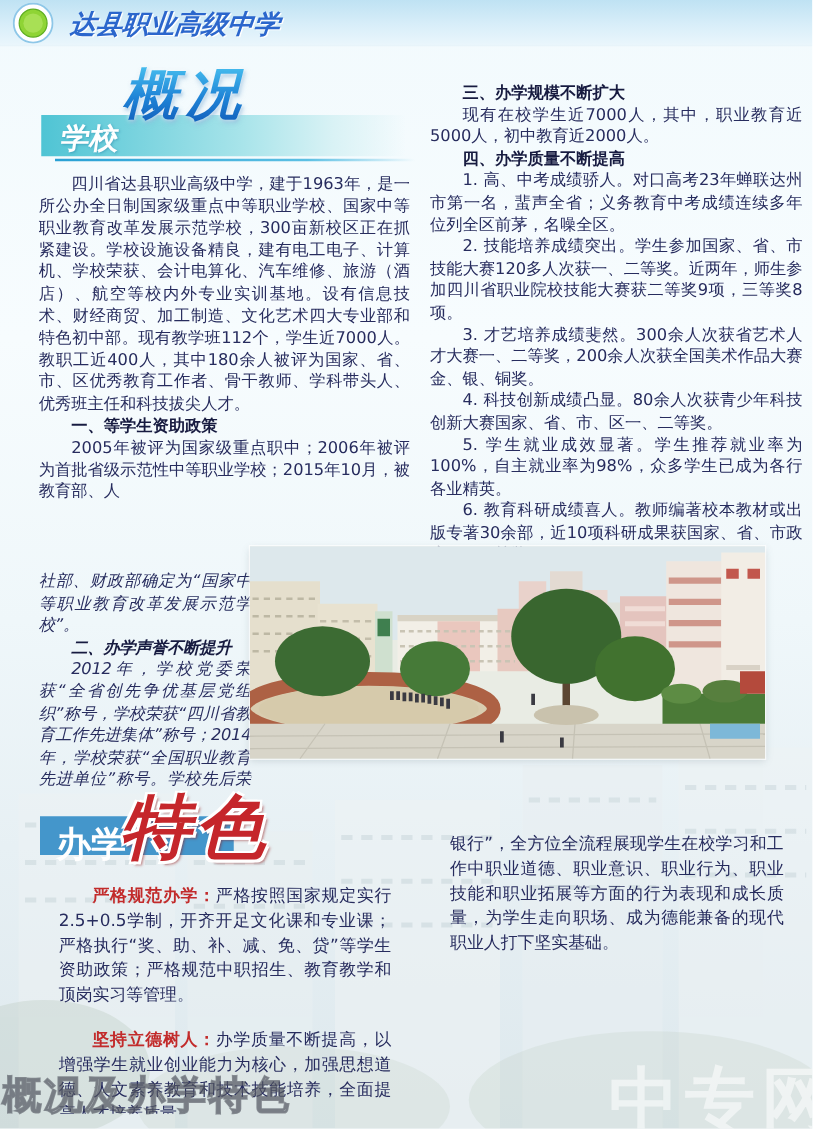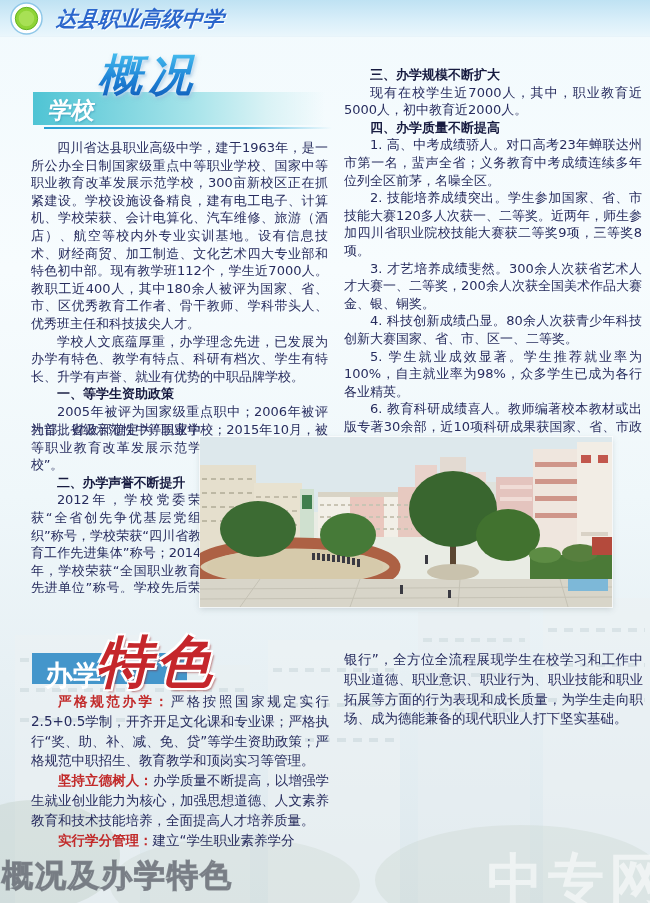--- a/index.html
+++ b/index.html
@@ -26,34 +26,34 @@
             filter:drop-shadow(0 0 2px rgba(255,255,255,.95)) drop-shadow(1px 2px 1px rgba(120,170,210,.6));
             white-space:nowrap;}
   .ov-line{position:absolute;left:44px;top:127px;width:288px;height:2px;
            background:linear-gradient(90deg,#29a0d4 0%,#5cc0e4 70%,rgba(130,200,230,0) 100%);}
   
   .tcol{position:absolute;color:#272c5e;font-size:13px;line-height:17.6px;text-align:justify;overflow:hidden;}
   .tcol p{margin:0;}
   .indent{text-indent:2em;}
   .hd{font-weight:bold;color:#171b40;}
   .col-a{left:31px;top:139px;width:297px;height:298px;}
-  .col-a2{left:31px;top:421px;width:170px;height:172px;letter-spacing:-0.2px;}
+  .col-a2{left:31px;top:457px;width:170px;height:172px;letter-spacing:-0.2px;font-style:italic;}
   .col-b{left:344px;top:66px;width:298px;height:372px;}
   
   .photo{position:absolute;left:200px;top:437px;width:412px;height:170px;
          box-shadow:0 0 0 1px rgba(255,255,255,.7),0 2px 6px rgba(90,110,120,.25);}
   
   .ft-bar{position:absolute;left:32px;top:653px;width:155px;height:31px;background:#4496cb;}
   .ft-prefix{position:absolute;left:45px;top:657px;font-size:28px;font-weight:bold;color:#ffffff;}
   .ft-title{position:absolute;left:96px;top:625px;font-size:56px;font-weight:bold;font-style:italic;
             letter-spacing:4px;color:#c5262b;white-space:nowrap;
             text-shadow:2px 2px 0 #fff,-2px -2px 0 #fff,2px -2px 0 #fff,-2px 2px 0 #fff,
                         3px 3px 2px rgba(150,30,30,.5);}
   .fcol{position:absolute;color:#272c5e;font-size:13.5px;line-height:19.8px;text-align:justify;overflow:hidden;}
-  .fcol p{margin:0;text-indent:2em;}
+  .fcol p{margin:16px;text-indent:2em;}
   .fcol p.noind{text-indent:0;}
   .lead{color:#c22b2b;font-weight:bold;}
   .col-c{left:31px;top:692px;width:298px;height:199px;}
   .col-d{left:344px;top:650px;width:299px;height:253px;}
   
   .wm-left{position:absolute;left:2px;top:855px;font-size:31px;font-weight:bold;letter-spacing:2px;
            color:rgba(125,130,140,.38);-webkit-text-stroke:1.2px rgba(70,72,84,.55);white-space:nowrap;}
   .wm-right{position:absolute;left:487px;top:843px;font-size:56px;font-weight:bold;letter-spacing:5px;
             color:rgba(255,255,255,.55);white-space:nowrap;}
   .ghost{position:absolute;left:0;top:540px;width:650px;height:363px;}
@@ -101,21 +101,20 @@
     <div class="school-name">达县职业高级中学</div>
   </div>
 
   <div class="ov-bar"></div>
   <div class="ov-line"></div>
   <div class="ov-prefix">学校</div>
   <div class="ov-title">概况</div>
 
   <div class="tcol col-a">
     <p class="indent">四川省达县职业高级中学，建于1963年，是一所公办全日制国家级重点中等职业学校、国家中等职业教育改革发展示范学校，300亩新校区正在抓紧建设。学校设施设备精良，建有电工电子、计算机、学校荣获、会计电算化、汽车维修、旅游（酒店）、航空等校内外专业实训基地。设有信息技术、财经商贸、加工制造、文化艺术四大专业部和特色初中部。现有教学班112个，学生近7000人。教职工近400人，其中180余人被评为国家、省、市、区优秀教育工作者、骨干教师、学科带头人、优秀班主任和科技拔尖人才。</p>
-    <p class="indent">学校人文底蕴厚重，办学理念先进，已发展为办学有特色、教学有特点、科研有档次、学生有特长、升学有声誉、就业有优势的中职品牌学校。</p>
     <p class="indent hd">一、等学生资助政策</p>
     <p class="indent">2005年被评为国家级重点职中；2006年被评为首批省级示范性中等职业学校；2015年10月，被教育部、人</p>
   </div>
 
   <div class="tcol col-a2">
     <p>社部、财政部确定为“国家中等职业教育改革发展示范学校”。</p>
     <p class="indent hd">二、办学声誉不断提升</p>
     <p class="indent">2012年，学校党委荣获“全省创先争优基层党组织”称号，学校荣获“四川省教育工作先进集体”称号；2014年，学校荣获“全国职业教育先进单位”称号。学校先后荣获各种殊荣300余项，综合目标考核连续21年获全区一等奖。</p>
   </div>
 

